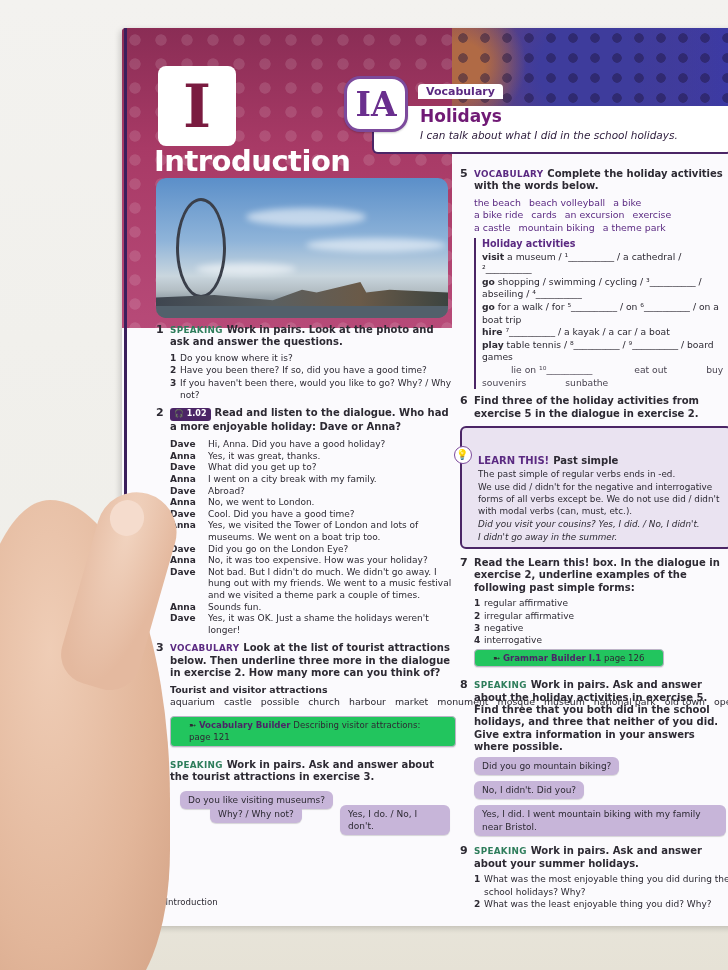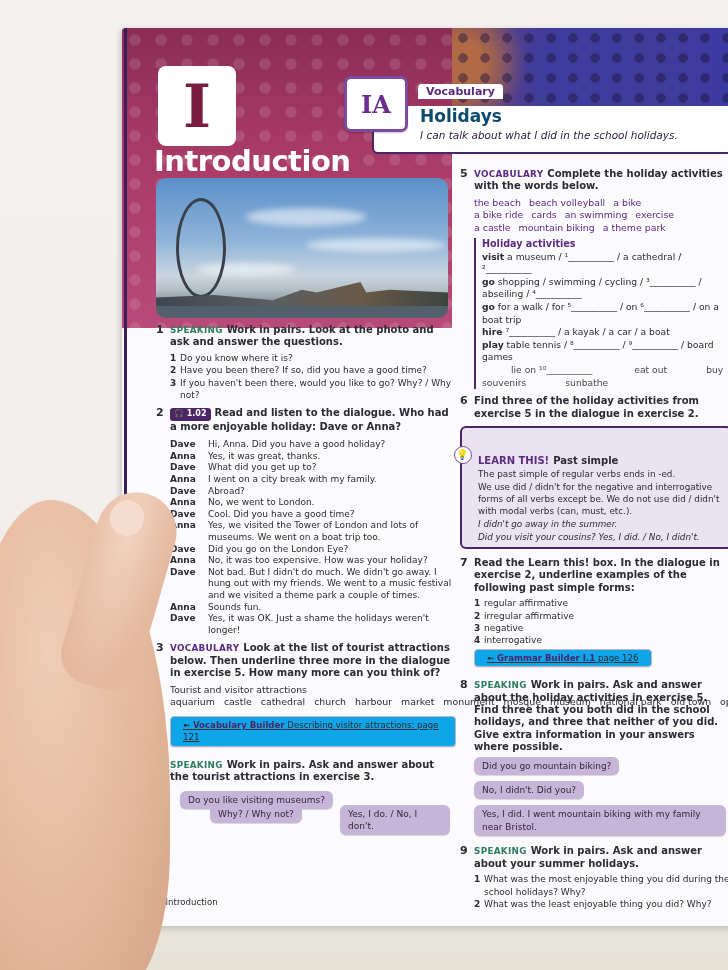--- a/index.html
+++ b/index.html
@@ -45,38 +45,38 @@
     display: flex; align-items: center; justify-content: center;
     font-family: "DejaVu Serif", serif; font-weight: bold; font-size: 60px; color: #7a1b40;
   }
   .unit-title {
     position: absolute; left: 32px; top: 116px;
     font-family: "DejaVu Sans", sans-serif; font-weight: bold; font-size: 29px; color: #fff;
     letter-spacing: -0.5px;
   }
   .lesson-box {
     position: absolute; left: 222px; top: 48px; width: 64px; height: 56px;
-    background: #fff; border: 3px solid #7c4a9c; border-radius: 7px;
+    background: #fff; border: 3px solid #7c4a9c; border-radius: 16px;
     display: flex; align-items: center; justify-content: center;
-    font-family: "DejaVu Serif", serif; font-weight: bold; font-size: 24px; color: #6a2f8e;
+    font-family: "DejaVu Serif", serif; font-weight: bold; font-size: 33px; color: #6a2f8e;
     box-shadow: 0 1px 2px rgba(0,0,0,0.2);
     z-index: 3;
   }
   .lesson-header {
     position: absolute; left: 250px; top: 78px; width: 360px; height: 48px;
     background: #fff; border: 2px solid #4b2566; border-top: none; border-radius: 0 0 6px 6px;
     z-index: 2;
   }
   .lesson-tag {
     position: absolute; left: 296px; top: 56px; padding: 1px 8px;
     background: #fff; border-radius: 4px 4px 0 0;
     font-size: 11px; font-weight: bold; color: #5b2a82; z-index: 3;
   }
   .lesson-title {
-    position: absolute; left: 298px; top: 78px; font-size: 17px; font-weight: bold; color: #0c4a6e; z-index: 3;
+    position: absolute; left: 298px; top: 78px; font-size: 17px; font-weight: bold; color: #701a75; z-index: 3;
   }
   .lesson-sub {
     position: absolute; left: 298px; top: 101px; font-size: 10.5px; font-style: italic; color: #2b1a3a; z-index: 3;
   }
   .photo {
     position: absolute; left: 34px; top: 150px; width: 292px; height: 140px;
     border-radius: 10px; overflow: hidden;
     background: linear-gradient(180deg, #5b8fc9 0%, #8fb4d9 45%, #c9d6de 70%, #b4bfc5 80%, #4f5e6a 100%);
   }
   .photo .cloud { position: absolute; background: rgba(255,255,255,0.55); border-radius: 50%; filter: blur(3px); }
@@ -106,26 +106,26 @@
   .audio-tag {
     display: inline-block; background: #4b2566; color: #fff; font-size: 8px; font-weight: bold;
     padding: 0 4px; border-radius: 3px; margin-right: 4px;
   }
   .dialogue { margin: 4px 0 6px 14px; }
   .dl-row { display: flex; font-size: 9px; line-height: 11.6px; justify-content: flex-end; }
   .dl-speaker { width: 38px; flex-shrink: 0; font-weight: bold; color: #2d2a33; }
   .dl-line { flex: 1; }
 
   .word-box { font-size: 9.4px; line-height: 12.2px; margin: 4px 0 6px 0; }
-  .word-box b { font-weight: normal; margin-right: 10px; text-align: center; }
+  .word-box b { font-weight: bold; margin-right: 10px; text-align: center; }
   .word-box span.w { margin-right: 9px; white-space: nowrap; }
 
   .builder {
-    display: inline-block; border: 1px solid #bdb3c7; border-radius: 4px; background: #0ea5e9;
-    padding: 2px 12px; font-size: 8.6px; margin: 2px 0 6px 0; box-shadow: 0 1px 1px rgba(0,0,0,0.1); text-decoration: underline;
+    display: inline-block; border: 1px solid #bdb3c7; border-radius: 4px; background: #22c55e;
+    padding: 2px 18px; font-size: 8.6px; margin: 2px 0 6px 0; box-shadow: 0 1px 1px rgba(0,0,0,0.1);
   }
   .builder b { color: #4b2566; }
 
   .bubble {
     display: inline-block; background: #c7b5d9; border-radius: 6px; padding: 3px 8px;
     font-size: 9px; color: #2d2a33; box-shadow: 0 1px 1px rgba(0,0,0,0.15); margin: 3px 6px 3px 0;
   }
   .bubbles { position: relative; height: 52px; margin-top: 4px; }
   .bubbles .bubble { position: absolute; }
 
@@ -266,24 +266,24 @@
           <span class="dl-line">Sounds fun.</span>
         </div>
       <div class="dl-row">
           <span class="dl-speaker">Dave</span>
           <span class="dl-line">Yes, it was OK. Just a shame the holidays weren't longer!</span>
         </div>
     </div>
 
     <div class="ex">
       <span class="ex-num">3</span>
-      <div class="ex-head"><span class="kw kw-purple">VOCABULARY</span><span>Look at the list of tourist attractions below. Then underline three more in the dialogue in exercise 5. How many more can you think of?</span></div>
+      <div class="ex-head"><span class="kw kw-purple">VOCABULARY</span><span>Look at the list of tourist attractions below. Then underline three more in the dialogue in exercise 2. How many more can you think of?</span></div>
       <div class="word-box">
         <b>Tourist and visitor attractions</b>
-        <span class="w">aquarium</span><span class="w">castle</span><span class="w">cathedral</span><span class="w">church</span><span class="w">harbour</span><span class="w">market</span><span class="w">monument</span><span class="w">mosque</span><span class="w">museum</span><span class="w">national park</span><span class="w">old town</span><span class="w">opera house</span>
+        <span class="w">aquarium</span><span class="w">castle</span><span class="w">possible</span><span class="w">church</span><span class="w">harbour</span><span class="w">market</span><span class="w">monument</span><span class="w">mosque</span><span class="w">museum</span><span class="w">national park</span><span class="w">old town</span><span class="w">opera house</span>
       </div>
       <div class="builder"><span>➼ </span><b>Vocabulary Builder</b> <span>Describing visitor attractions: page 121</span></div>
     </div>
 
     <div class="ex">
       <span class="ex-num">4</span>
       <div class="ex-head"><span class="kw">SPEAKING</span><span>Work in pairs. Ask and answer about the tourist attractions in exercise 3.</span></div>
       <div class="bubbles">
         <div class="bubble" style="left:10px;top:0;">Do you like visiting museums?</div>
         <div class="bubble" style="left:40px;top:14px;text-align:center;">Why? / Why not?</div>
@@ -291,21 +291,21 @@
       </div>
     </div>
   </div>
 
   <div class="col col-right">
     <div class="ex">
       <span class="ex-num">5</span>
       <div class="ex-head"><span class="kw kw-purple">VOCABULARY</span><span>Complete the holiday activities with the words below.</span></div>
       <div class="vocab-words">
         <span>the beach</span><span>beach volleyball</span><span>a bike</span><br>
-        <span>a bike ride</span><span>cards</span><span>an swimming</span><span>exercise</span><br>
+        <span>a bike ride</span><span>cards</span><span>an excursion</span><span>exercise</span><br>
         <span>a castle</span><span>mountain biking</span><span>a theme park</span>
       </div>
       <div class="activities">
         <div class="title">Holiday activities</div>
         <div><b>visit</b> <span>a museum / ¹__________ / a cathedral / ²__________</span></div>
         <div><b>go</b> <span>shopping / swimming / cycling / ³__________ / abseiling / ⁴__________</span></div>
         <div><b>go</b> <span>for a walk / for ⁵__________ / on ⁶__________ / on a boat trip</span></div>
         <div><b>hire</b> <span>⁷__________ / a kayak / a car / a boat</span></div>
         <div><b>play</b> <span>table tennis / ⁸__________ / ⁹__________ / board games</span></div>
         <div class="extra"><span>lie on ¹⁰__________</span> <span>eat out</span><span>buy souvenirs</span><span>sunbathe</span></div>
@@ -315,22 +315,22 @@
     <div class="ex">
       <span class="ex-num">6</span>
       <div class="ex-head">Find three of the holiday activities from exercise 5 in the dialogue in exercise 2.</div>
     </div>
 
     <div class="learn-box">
       <div class="bulb">💡</div>
       <div class="lt"><span class="hl">LEARN THIS!</span><span>Past simple</span></div>
       <p>The past simple of regular verbs ends in -ed.</p>
       <p>We use did / didn't for the negative and interrogative forms of all verbs except be. We do not use did / didn't with modal verbs (can, must, etc.).</p>
+      <p style="font-style:italic">Did you visit your cousins? Yes, I did. / No, I didn't.</p>
       <p style="font-style:italic">I didn't go away in the summer.</p>
-      <p style="font-style:italic">Did you visit your cousins? Yes, I did. / No, I didn't.</p>
     </div>
 
     <div class="ex">
       <span class="ex-num">7</span>
       <div class="ex-head">Read the Learn this! box. In the dialogue in exercise 2, underline examples of the following past simple forms:</div>
       <div class="sub-list">
         <div class="sub-item"><span class="n">1</span><span>regular affirmative</span></div>
         <div class="sub-item"><span class="n">2</span><span>irregular affirmative</span></div>
         <div class="sub-item"><span class="n">3</span><span>negative</span></div>
         <div class="sub-item"><span class="n">4</span><span>interrogative</span></div>

